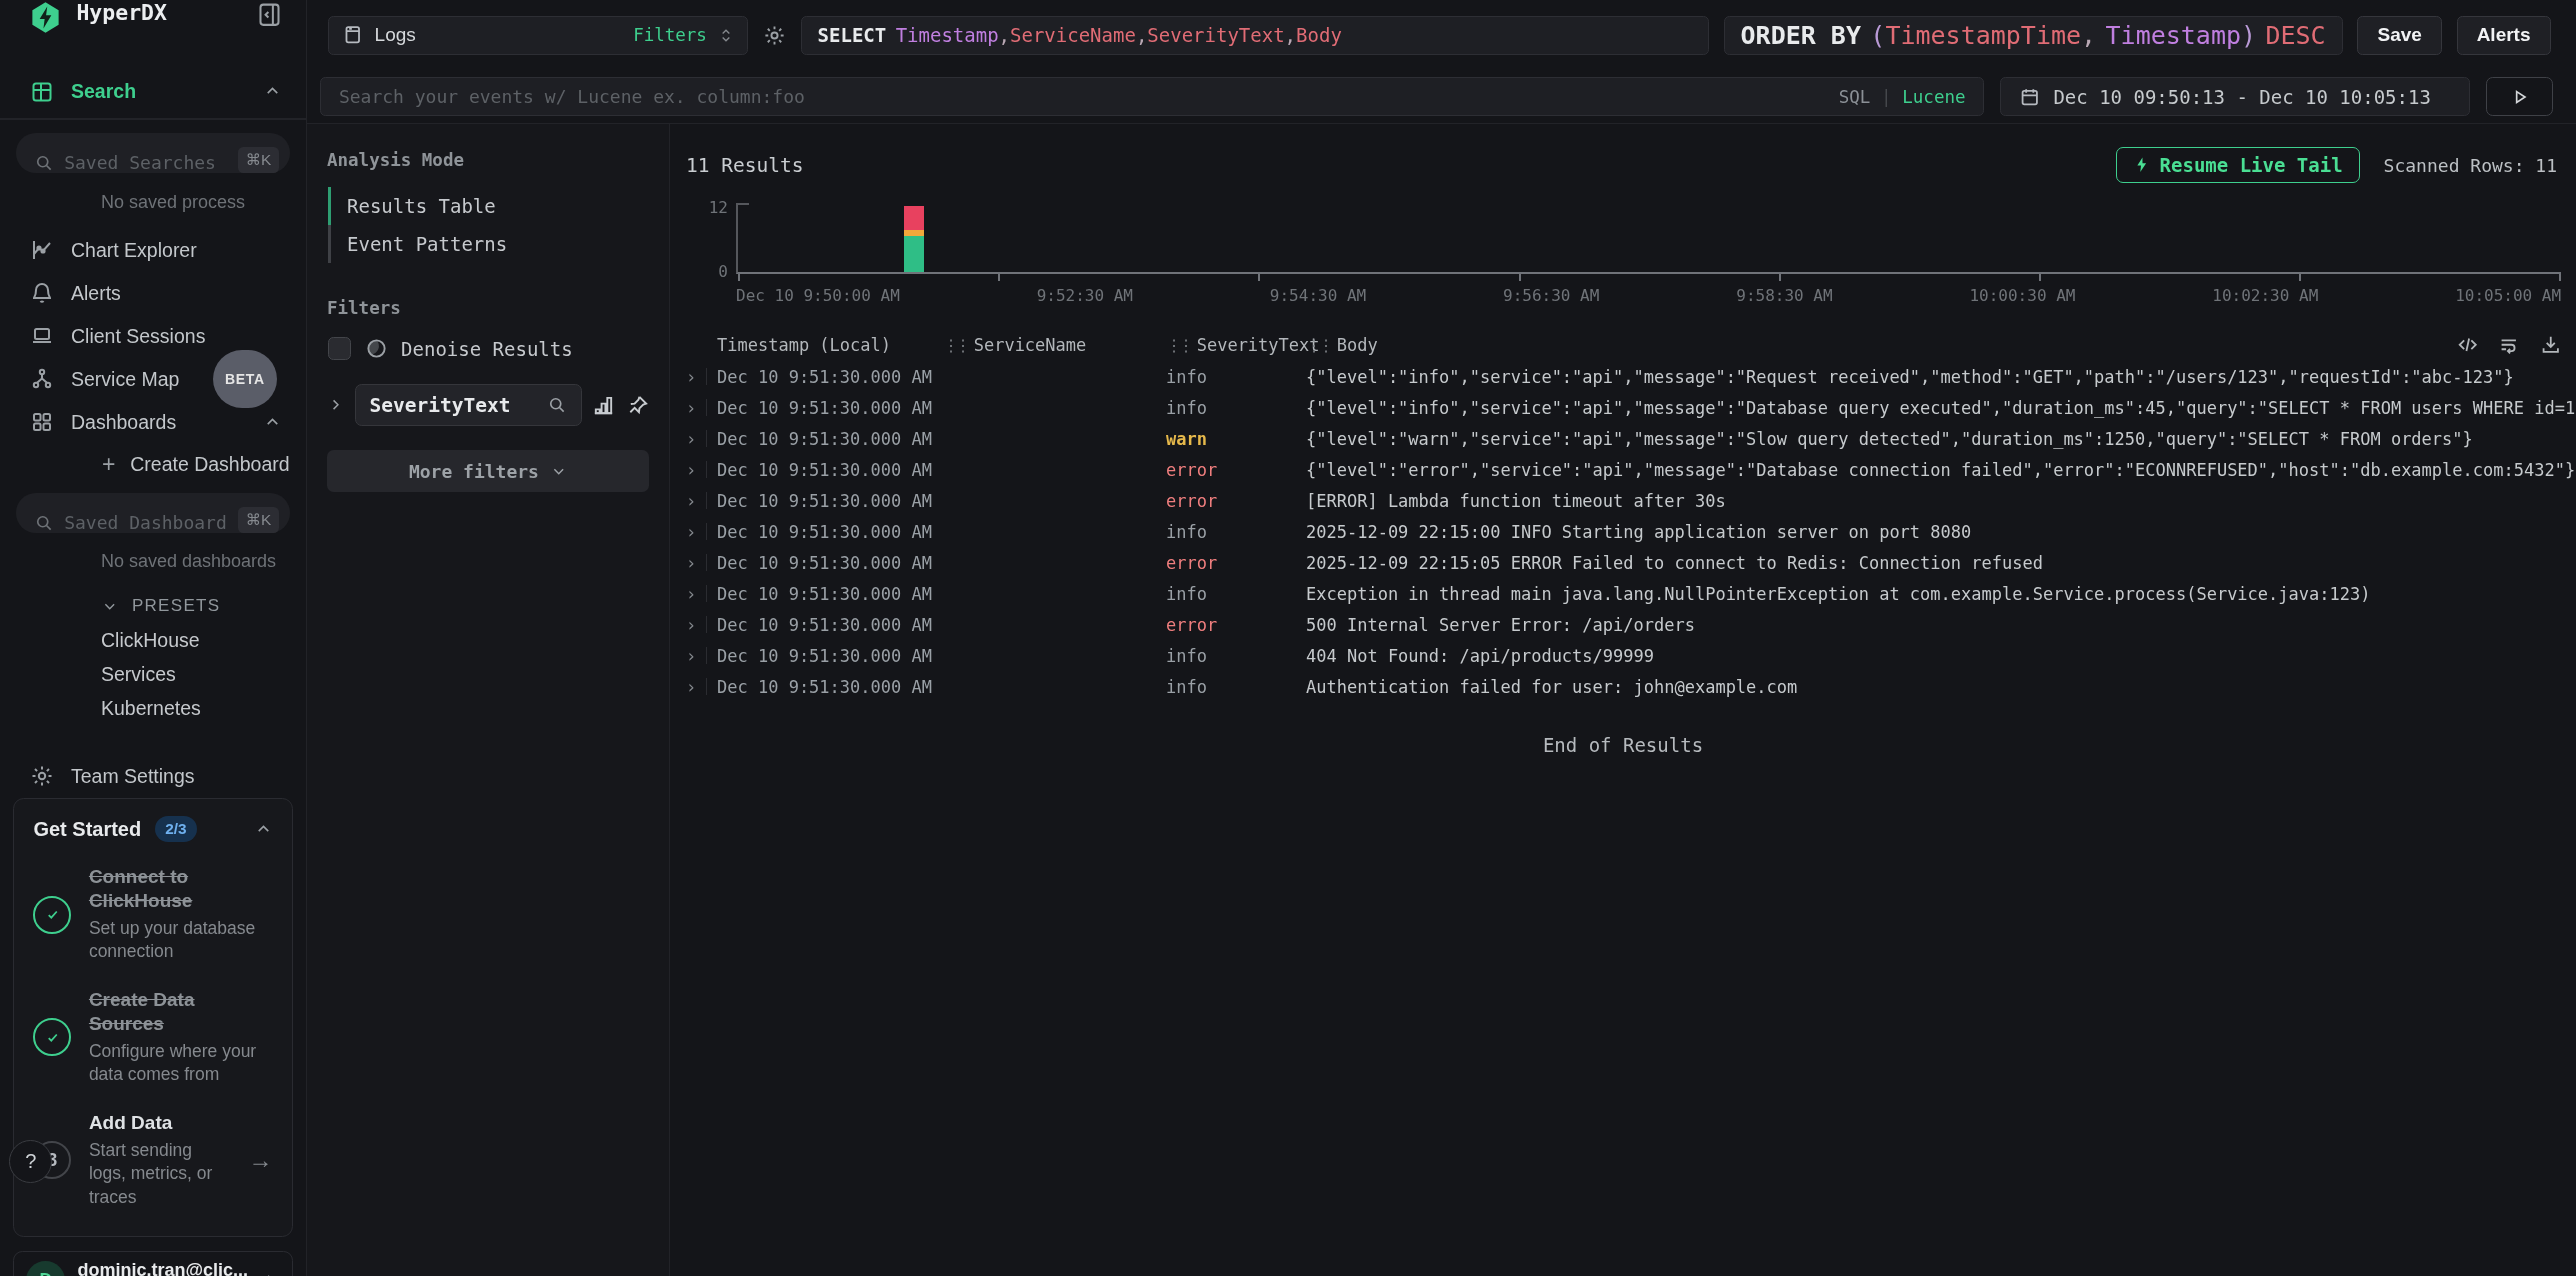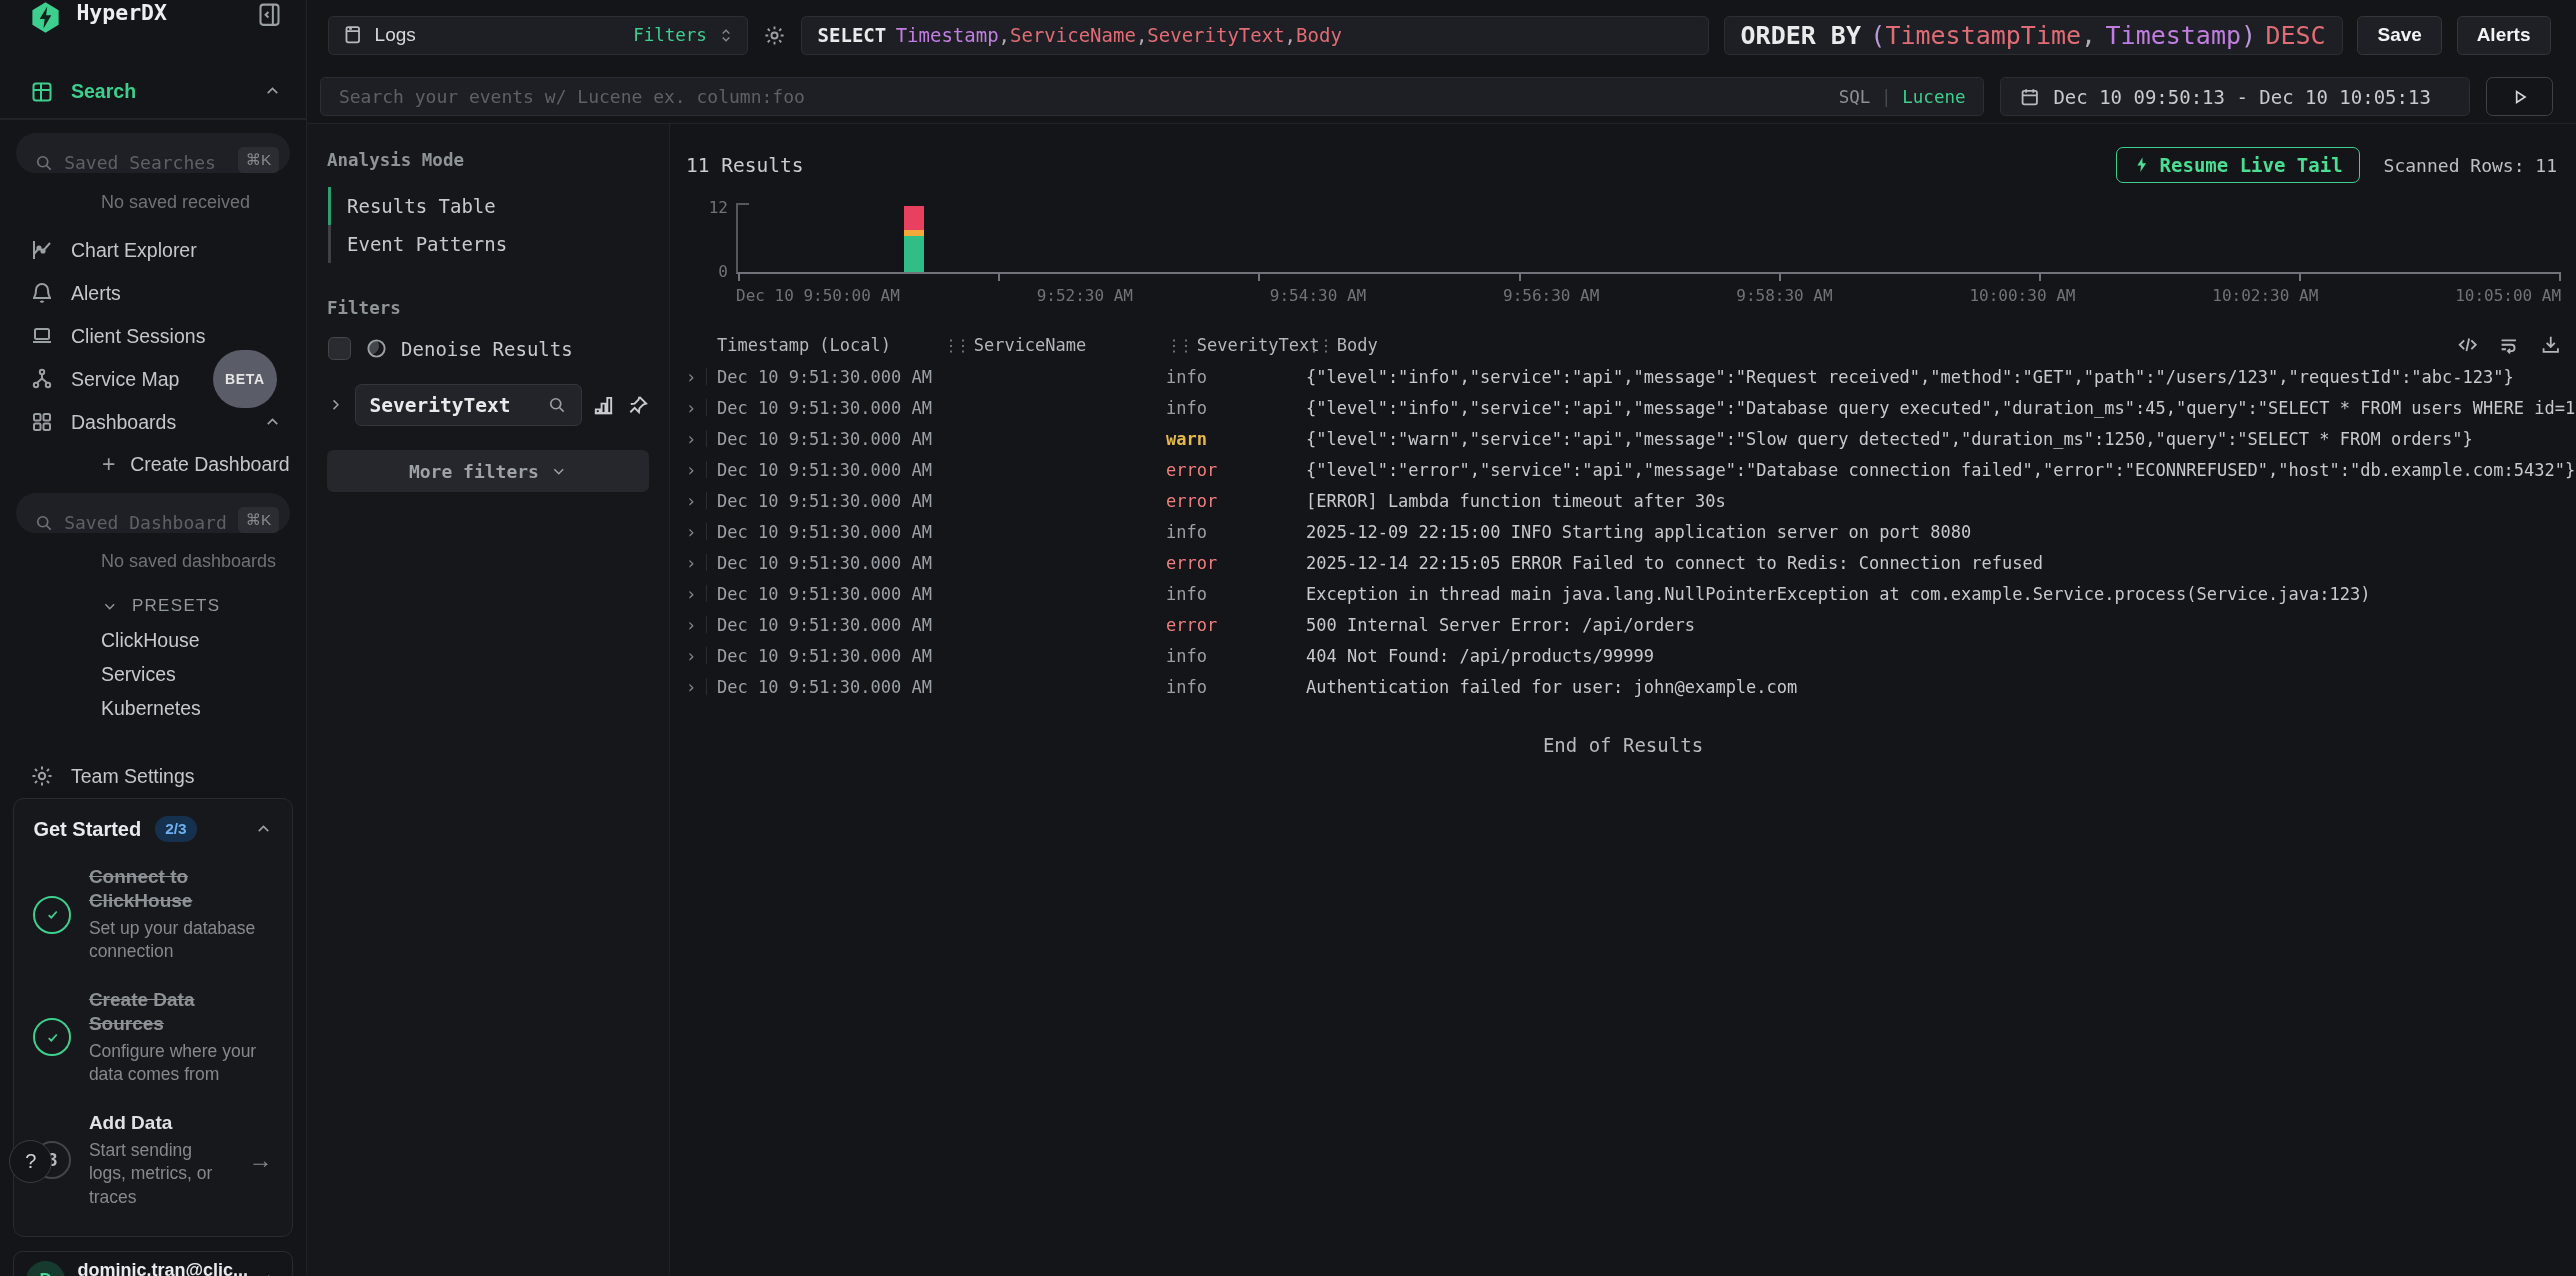--- a/index.html
+++ b/index.html
@@ -228,21 +228,21 @@
     <div class="sb-divider"></div>
 
     <div class="mini-search">
       <svg width="20" height="20" viewBox="0 0 24 24" fill="none" stroke="currentColor" stroke-width="2">
           <circle cx="10.5" cy="10.5" r="6"></circle>
           <path d="m15 15 5 5"></path>
         </svg>
       <input readonly="" placeholder="Saved Searches" style="">
       <span class="kbd">⌘K</span>
     </div>
-    <div class="muted-line">No saved received</div>
+    <div class="muted-line">No saved process</div>
 
     <div class="nav-item">
       <span class="nicon">
         <svg width="24" height="24" viewBox="0 0 24 24" fill="none" stroke="currentColor" stroke-width="2">
             <path d="M4 3v18"></path>
             <path d="m4 16 5-6 4 3 7-8"></path>
             <circle cx="9" cy="10" r="1.6" fill="currentColor"></circle>
             <circle cx="13" cy="13" r="1.6" fill="currentColor"></circle>
           </svg>
       </span>
@@ -653,21 +653,21 @@
                 <span class="c-body body-cell">2025-12-09 22:15:00 INFO Starting application server on port 8080</span>
               </div>
               <div class="row">
                 <span class="exp">
                   <span>›</span>
                   <span class="vline"></span>
                 </span>
                 <span class="c-ts">Dec 10 9:51:30.000 AM</span>
                 <span class="c-svc"></span>
                 <span class="c-sev sev-error">error</span>
-                <span class="c-body body-cell">2025-12-14 22:15:05 ERROR Failed to connect to Redis: Connection refused</span>
+                <span class="c-body body-cell">2025-12-09 22:15:05 ERROR Failed to connect to Redis: Connection refused</span>
               </div>
               <div class="row">
                 <span class="exp">
                   <span>›</span>
                   <span class="vline"></span>
                 </span>
                 <span class="c-ts">Dec 10 9:51:30.000 AM</span>
                 <span class="c-svc"></span>
                 <span class="c-sev sev-info">info</span>
                 <span class="c-body body-cell">Exception in thread main java.lang.NullPointerException at com.example.Service.process(Service.java:123)</span>

